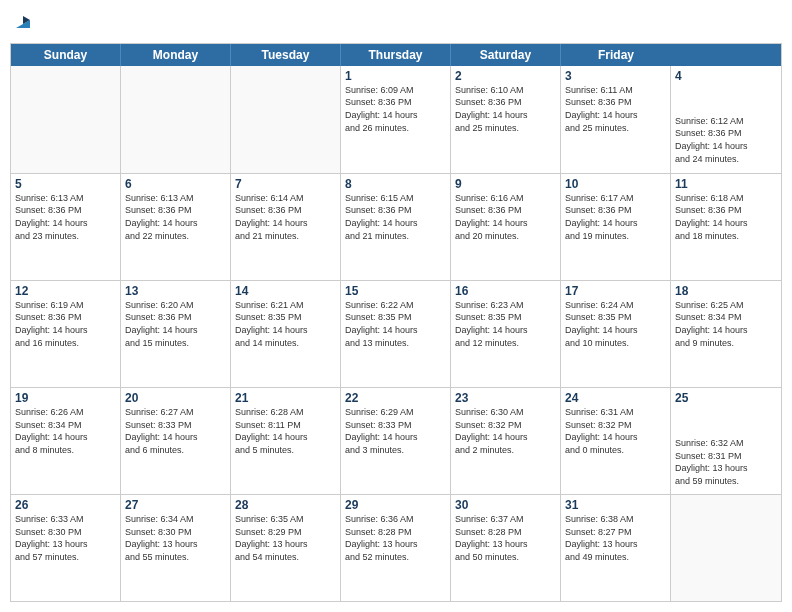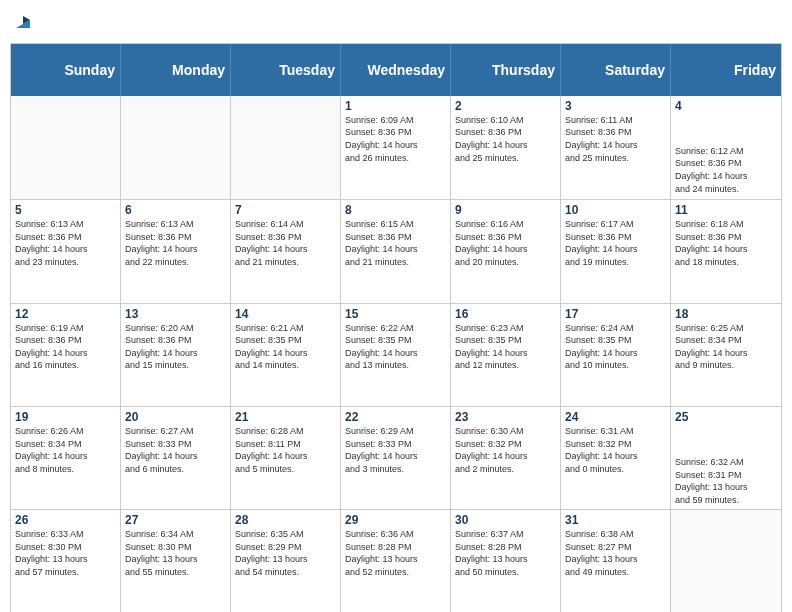--- a/index.html
+++ b/index.html
@@ -59,24 +59,24 @@
       flex-direction: column;
       border: 1px solid #ccc;
     }
     .day-headers {
       display: grid;
       grid-template-columns: repeat(7, 1fr);
       background: #2e6da4;
     }
     .day-header {
       color: #fff;
-      font-size: 14px;
+      font-size: 12px;
       font-weight: bold;
-      padding: 18px 5px;
-      text-align: right;
+      padding: 4px 5px;
+      text-align: center;
       border-right: 1px solid #4a88be;
     }
     .day-header:last-child { border-right: none; }
     .calendar-body {
       flex: 1;
       display: grid;
       grid-template-rows: repeat(5, 1fr);
     }
     .calendar-row {
       display: grid;
@@ -128,21 +128,20 @@
       <div class="month-title"></div>
       <div class="location-title"></div>
     </div>
   </div>
 
   <div class="calendar">
     <div class="day-headers">
     <div class="day-header">Sunday</div>
         <div class="day-header">Monday</div>
         <div class="day-header">Tuesday</div>
-        <div class="day-header">Wednesday</div>
         <div class="day-header">Thursday</div>
         <div class="day-header">Saturday</div>
         <div class="day-header">Friday</div>
       </div>
     <div class="calendar-body">
     <div class="calendar-row">
           <div class="cell empty"></div>
           <div class="cell empty"></div>
           <div class="cell empty"></div>
           <div class="cell">

